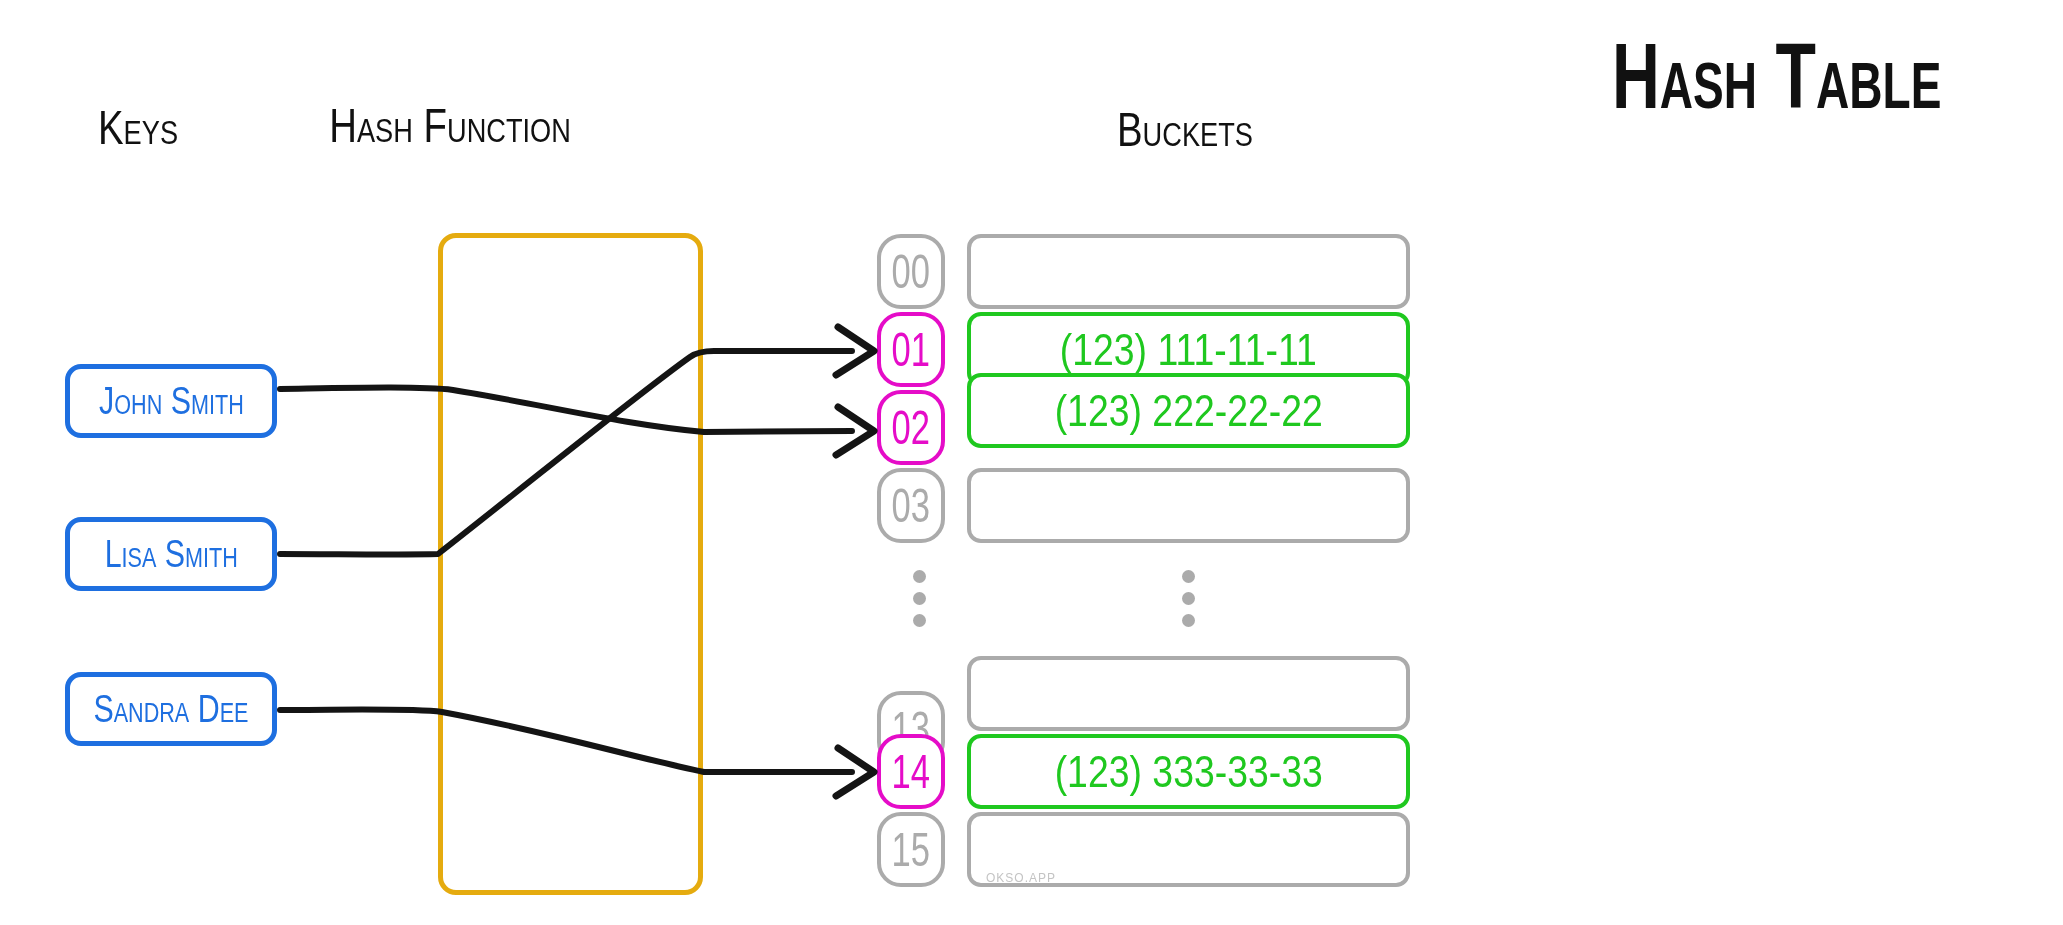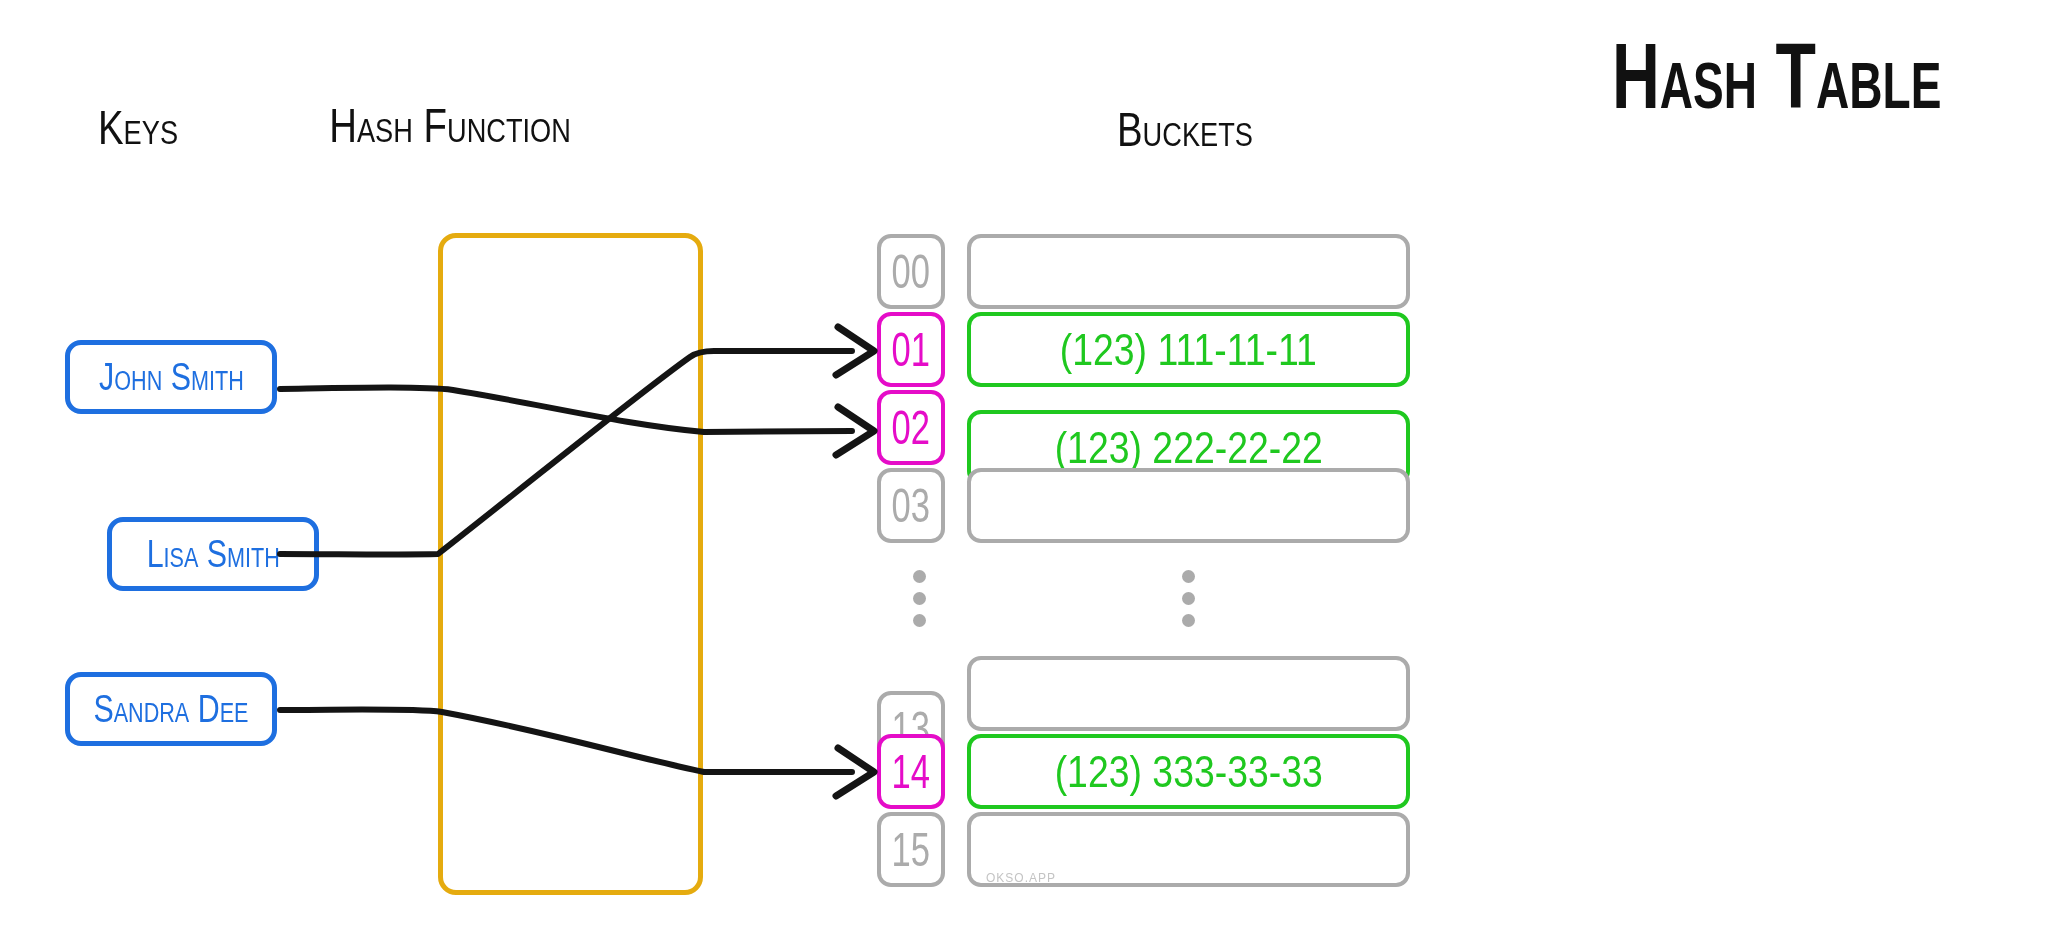--- a/index.html
+++ b/index.html
@@ -46,21 +46,21 @@
   .hash-box{
     position:absolute;left:438px;top:233px;width:265px;height:662px;
     box-sizing:border-box;border:5px solid var(--hash-gold,#E5AB0F);
     border-radius:18px;background:transparent;
     z-index:1;
   }
   
   .idx{
     position:absolute;left:877px;width:68px;height:75px;
     box-sizing:border-box;border:4px solid var(--empty-gray,#ABABAB);
-    border-radius:14px;background:#fff;
+    border-radius:24px;background:#fff;
     display:flex;align-items:center;justify-content:center;
     color:var(--empty-gray,#ABABAB);font-size:48px;
     z-index:3;
   }
   .val{
     position:absolute;left:967px;width:443px;height:75px;
     box-sizing:border-box;border:4px solid var(--empty-gray,#ABABAB);
     border-radius:14px;background:#fff;
     display:flex;align-items:center;justify-content:center;
     color:var(--value-green,#1FC81F);font-size:44px;
@@ -97,24 +97,24 @@
   <div class="col-label" style="left:320px;top:102px;width:260px;">
     <span class="txt">Hash Function</span>
   </div>
   <div class="col-label" style="left:58px;top:104px;width:160px;">
     <span class="txt">Keys</span>
   </div>
   <div class="col-label" style="left:1100px;top:106px;width:170px;">
     <span class="txt">Buckets</span>
   </div>
 
-  <div class="key-box" style="top:340px;">
+  <div class="key-box" style="top:364px;">
     <span class="txt">John Smith</span>
   </div>
-  <div class="key-box" style="top:517px;margin-left:42px;">
+  <div class="key-box" style="top:517px;">
     <span class="txt">Lisa Smith</span>
   </div>
   <div class="key-box" style="top:672px;">
     <span class="txt">Sandra Dee</span>
   </div>
 
   <div class="hash-box"></div>
 
   <div class="idx" style="top:234px;">
     <span class="txt idx-txt">00</span>
@@ -128,21 +128,21 @@
   <div class="idx" style="top:468px;">
     <span class="txt idx-txt">03</span>
   </div>
 
   <div class="val" style="top:234px;">
     <span class="txt val-txt"></span>
   </div>
   <div class="val filled" style="top:312px;">
     <span class="txt val-txt">(123) 111-11-11</span>
   </div>
-  <div class="val filled" style="top:410px;">
+  <div class="val filled" style="top:373px;">
     <span class="txt val-txt">(123) 222-22-22</span>
   </div>
   <div class="val" style="top:468px;">
     <span class="txt val-txt"></span>
   </div>
 
   <div class="dots" style="left:913px;">
       <i></i>
       <i></i>
       <i></i>

